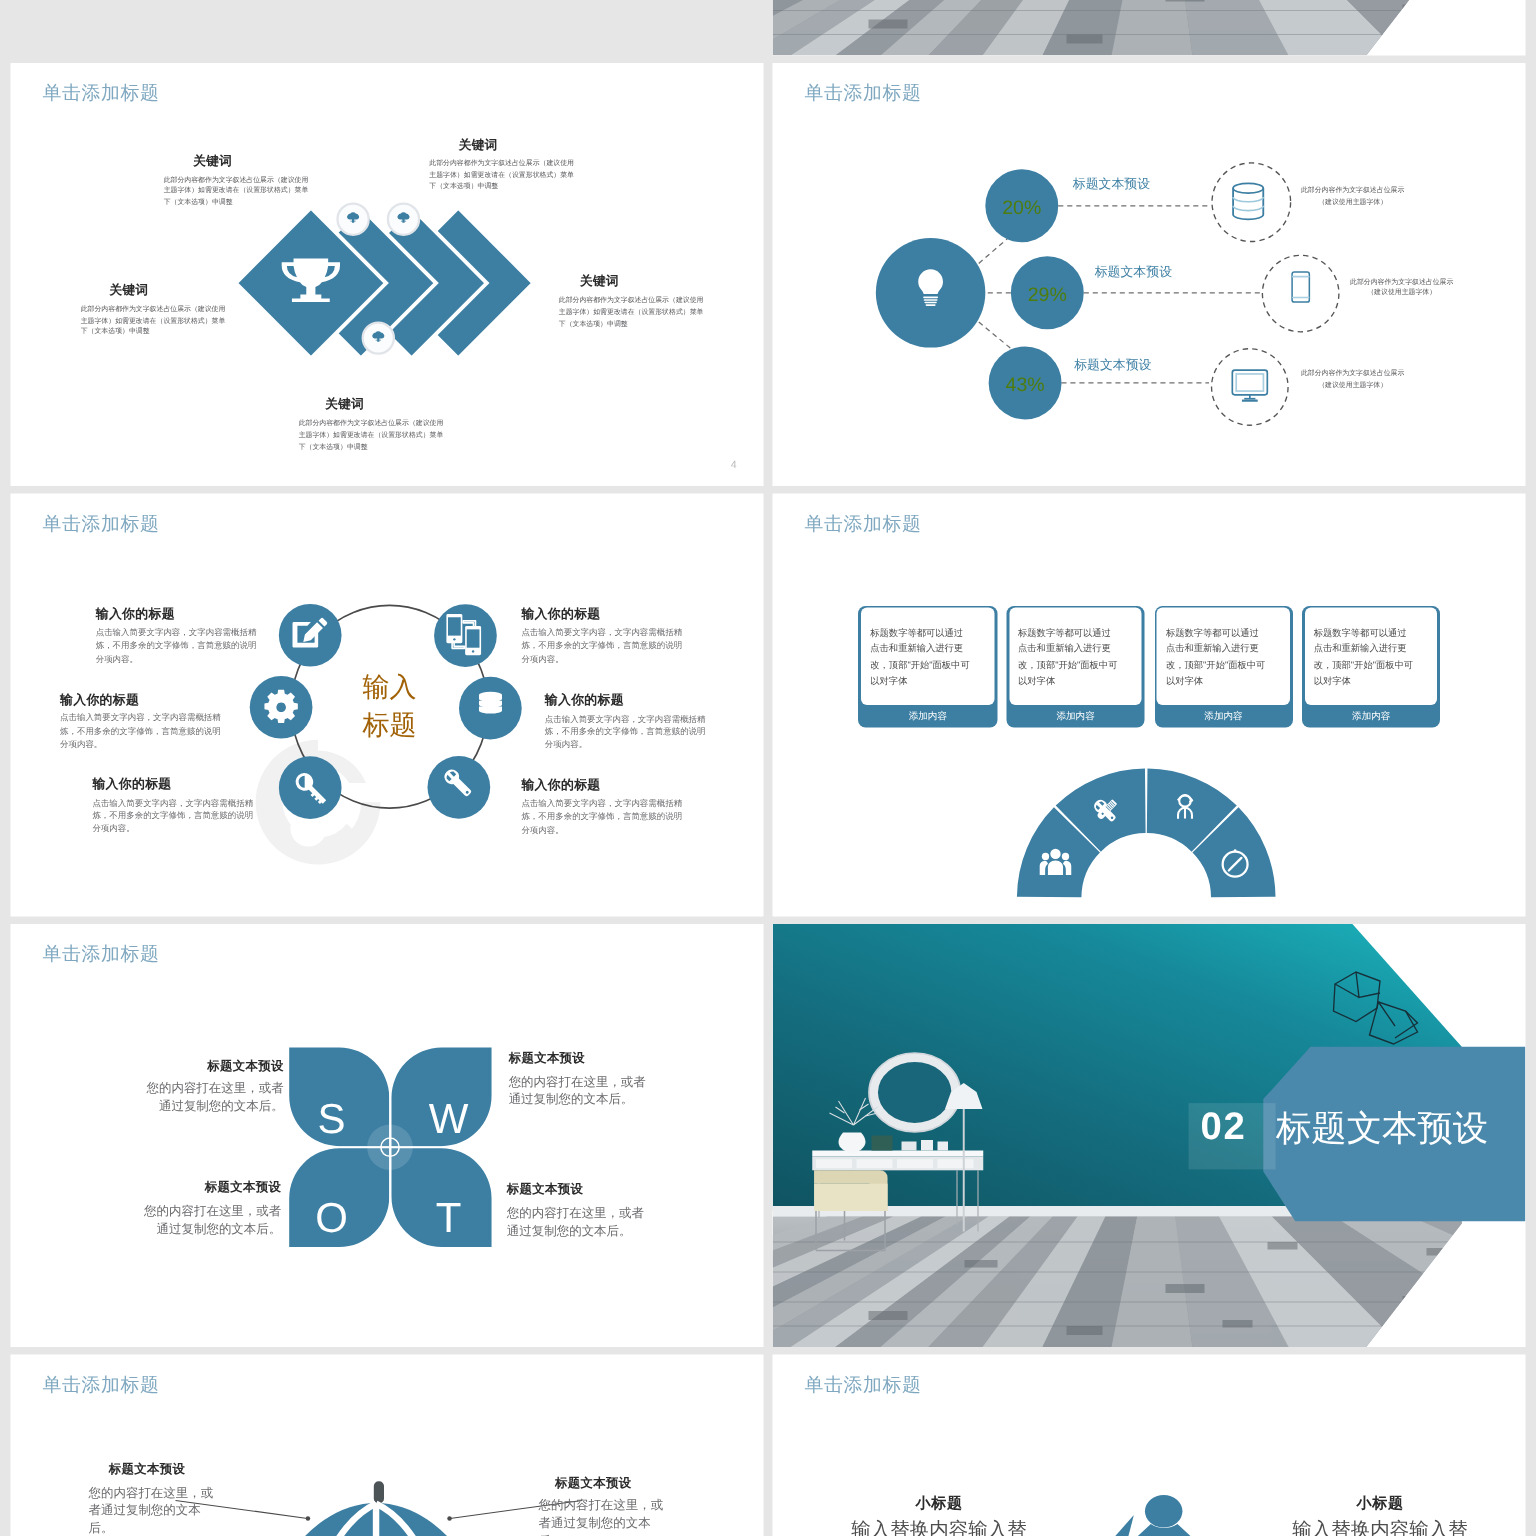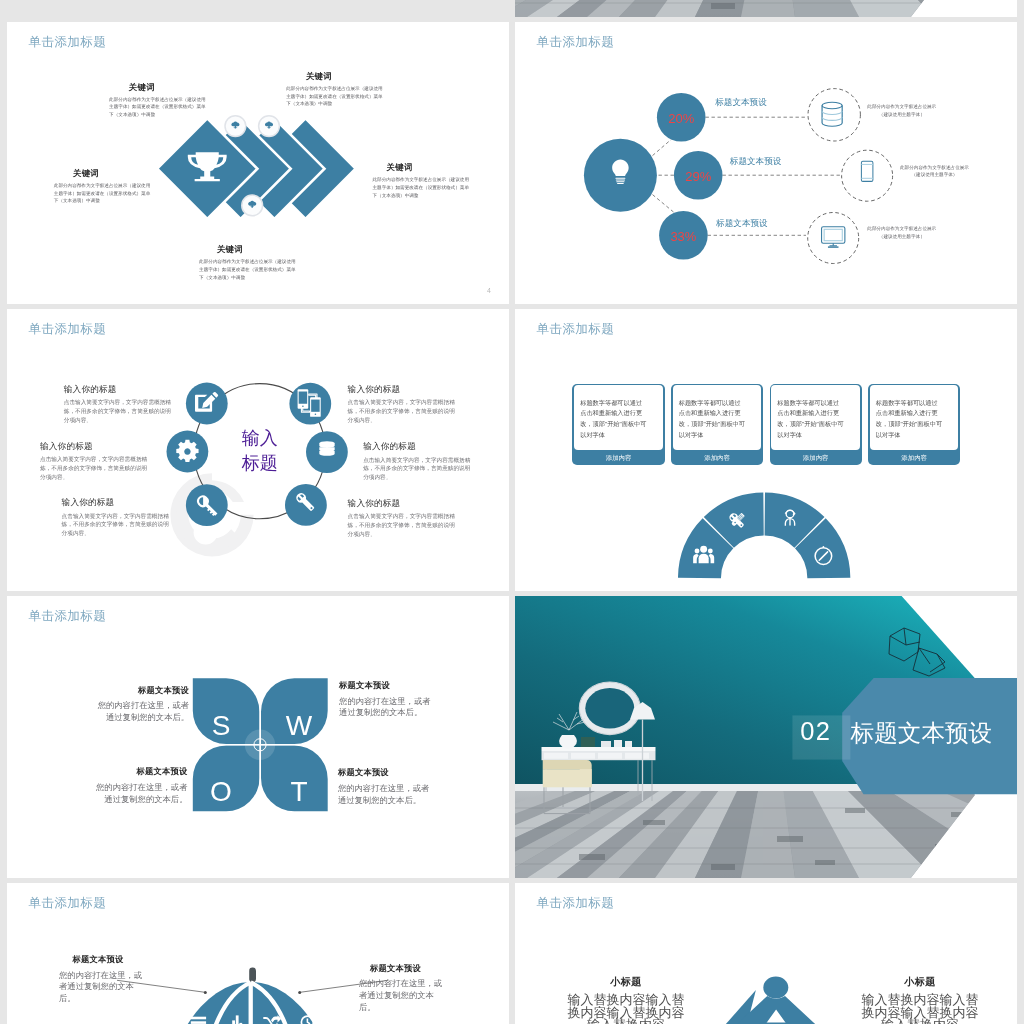--- a/index.html
+++ b/index.html
@@ -1,44 +1,44 @@
 <!DOCTYPE html>
 <html><head>
 <meta charset="utf-8">
 <style>
   html,body{margin:0;padding:0;}
   body{width:1024px;height:1024px;background:#e6e6e6;font-family:"Liberation Sans",sans-serif;overflow:hidden;}
   .page{position:relative;width:1024px;height:1024px;}
-  .slide{position:absolute;background:#fff;overflow:hidden;}
+  .slide{position:absolute;background:#fff;overflow:hidden;margin-top:20px;}
   .s-title{position:absolute;left:21.4px;top:11.8px;font-size:12.6px;color:#7fa8c0;letter-spacing:.4px;white-space:nowrap;}
   .pagenum{position:absolute;right:18px;bottom:10px;font-size:7px;color:#b9b9b9;}
   .tb{position:absolute;}
   .tb-h{font-size:8.4px;font-weight:bold;color:#2b2b2b;margin-bottom:3.2px;letter-spacing:.3px;}
   .tb-b{font-size:4.6px;line-height:7.6px;color:#56565a;letter-spacing:0px;}
-  .s2-pct{position:absolute;font-size:13px;color:#ef4444;white-space:nowrap;transform:translate(-50%,-50%);}
+  .s2-pct{position:absolute;font-size:13px;color:#4d7c0f;white-space:nowrap;transform:translate(-50%,-50%);}
   .s2-lab{position:absolute;font-size:8.6px;color:#3d7fa3;white-space:nowrap;}
   .s2-desc{position:absolute;font-size:4.6px;line-height:7.7px;color:#56565a;white-space:nowrap;}
-  .s3-center{position:absolute;left:252.7px;top:142.2px;transform:translate(-50%,-50%);font-size:18px;line-height:25px;color:#4c1d95;text-align:right;white-space:nowrap;}
+  .s3-center{position:absolute;left:252.7px;top:142.2px;transform:translate(-50%,-50%);font-size:18px;line-height:25px;color:#a16207;text-align:right;white-space:nowrap;}
   .s3-tb{position:absolute;width:112px;}
   .s3-b{font-variant-east-asian:full-width;}
-  .s3-h{font-size:8.6px;font-weight:normal;color:#2b2b2b;letter-spacing:.2px;margin-bottom:2.2px;}
+  .s3-h{font-size:8.6px;font-weight:bold;color:#2b2b2b;letter-spacing:.2px;margin-bottom:2.2px;}
   .s3-b{font-size:5.65px;line-height:8.85px;color:#6a6a6e;}
   .wm-logo{position:absolute;left:146px;top:160.7px;}
   .wm-text{position:absolute;left:276px;top:155px;font-size:82px;line-height:82px;color:#f1f2f2;letter-spacing:6px;font-weight:500;}
   .card{position:absolute;top:74.5px;width:92.3px;height:81.5px;background:#3d7fa3;border-radius:5px;}
   .card-inner{position:absolute;left:1.8px;top:1.5px;width:88.7px;height:64.5px;background:#fff;border-radius:4px;}
   .card-text{position:absolute;left:6.0px;top:12.5px;width:68px;font-size:6.2px;line-height:10.75px;color:#4a4a4a;}
   .card-btn{position:absolute;left:0;bottom:0;width:100%;height:15.5px;line-height:15.5px;text-align:center;font-size:6.4px;color:#fff;}
   .wm2{position:absolute;left:1.6px;top:157px;font-size:30px;line-height:39.2px;color:#f1f2f2;letter-spacing:1.2px;white-space:nowrap;}
   .swot-l{position:absolute;transform:translate(-50%,-50%);font-size:28px;color:#ffffff;font-weight:300;}
   .swot-tb{position:absolute;width:110px;}
   .swot-h{font-size:8.3px;font-weight:bold;color:#2b2b2b;margin-bottom:4.6px;letter-spacing:.2px;}
   .swot-b{font-size:8.32px;line-height:11.7px;color:#6a6a6e;}
   #r4c2{background:#fff;}
-  .sec-num{position:absolute;left:285.3px;top:123.3px;font-size:25.5px;line-height:25.5px;color:#fff;font-weight:400;letter-spacing:1.2px;}
+  .sec-num{position:absolute;left:285.3px;top:123.3px;font-size:25.5px;line-height:25.5px;color:#fff;font-weight:700;letter-spacing:1.2px;}
   .sec-head{position:absolute;left:335.6px;top:125.5px;font-size:23.6px;line-height:23.6px;color:#fff;letter-spacing:0px;white-space:nowrap;}
   #r5c1,#r5c2{height:141px;}
   .u-tb{position:absolute;}
   .u-h{font-size:8.3px;font-weight:bold;color:#2b2b2b;margin-bottom:4.6px;letter-spacing:.2px;}
   .u-b{font-size:8.32px;line-height:11.7px;color:#6a6a6e;}
   .p-tb{position:absolute;}
   .p-h{font-size:10px;font-weight:bold;color:#2b2b2b;margin-bottom:5px;letter-spacing:.5px;}
   .p-b{font-size:13px;line-height:12.5px;color:#4d4d4d;}
   #r1c2{left:515px;top:-275px;width:502px;height:292px;}
   #r2c1{left:7px;top:22px;width:502px;height:282px;}
@@ -196,21 +196,21 @@
       <g transform="translate(305.6,203.5) scale(0.0432)" fill="none" stroke="#3d7fa3" stroke-width="26">
         <rect x="22" y="30" width="540" height="380" rx="38"></rect>
         <rect x="82" y="88" width="420" height="264" stroke="#a9cfe0"></rect>
         <path d="M292,410 v60"></path>
         <path d="M170,500 h244" stroke-width="34"></path>
         <path d="M206,470 h172"></path>
       </g>
     </svg>
     <div class="s2-pct" style="left:166.2px;top:96.2px">20%</div>
     <div class="s2-pct" style="left:183.2px;top:154.2px">29%</div>
-    <div class="s2-pct" style="left:168.4px;top:214.3px">33%</div>
+    <div class="s2-pct" style="left:168.4px;top:214.3px">43%</div>
     <div class="s2-lab" style="left:200.2px;top:74.5px">标题文本预设</div>
     <div class="s2-lab" style="left:214.8px;top:134.2px">标题文本预设</div>
     <div class="s2-lab" style="left:201.1px;top:195.7px">标题文本预设</div>
     <div class="s2-desc" style="left:352.3px;top:81.4px">
       <div>此部分内容作为文字叙述占位展示</div>
       <div style="text-align:center">（建议使用主题字体）</div>
     </div>
     <div class="s2-desc" style="left:385.0px;top:141.6px">
       <div>此部分内容作为文字叙述占位展示</div>
       <div style="text-align:center">（建议使用主题字体）</div>

